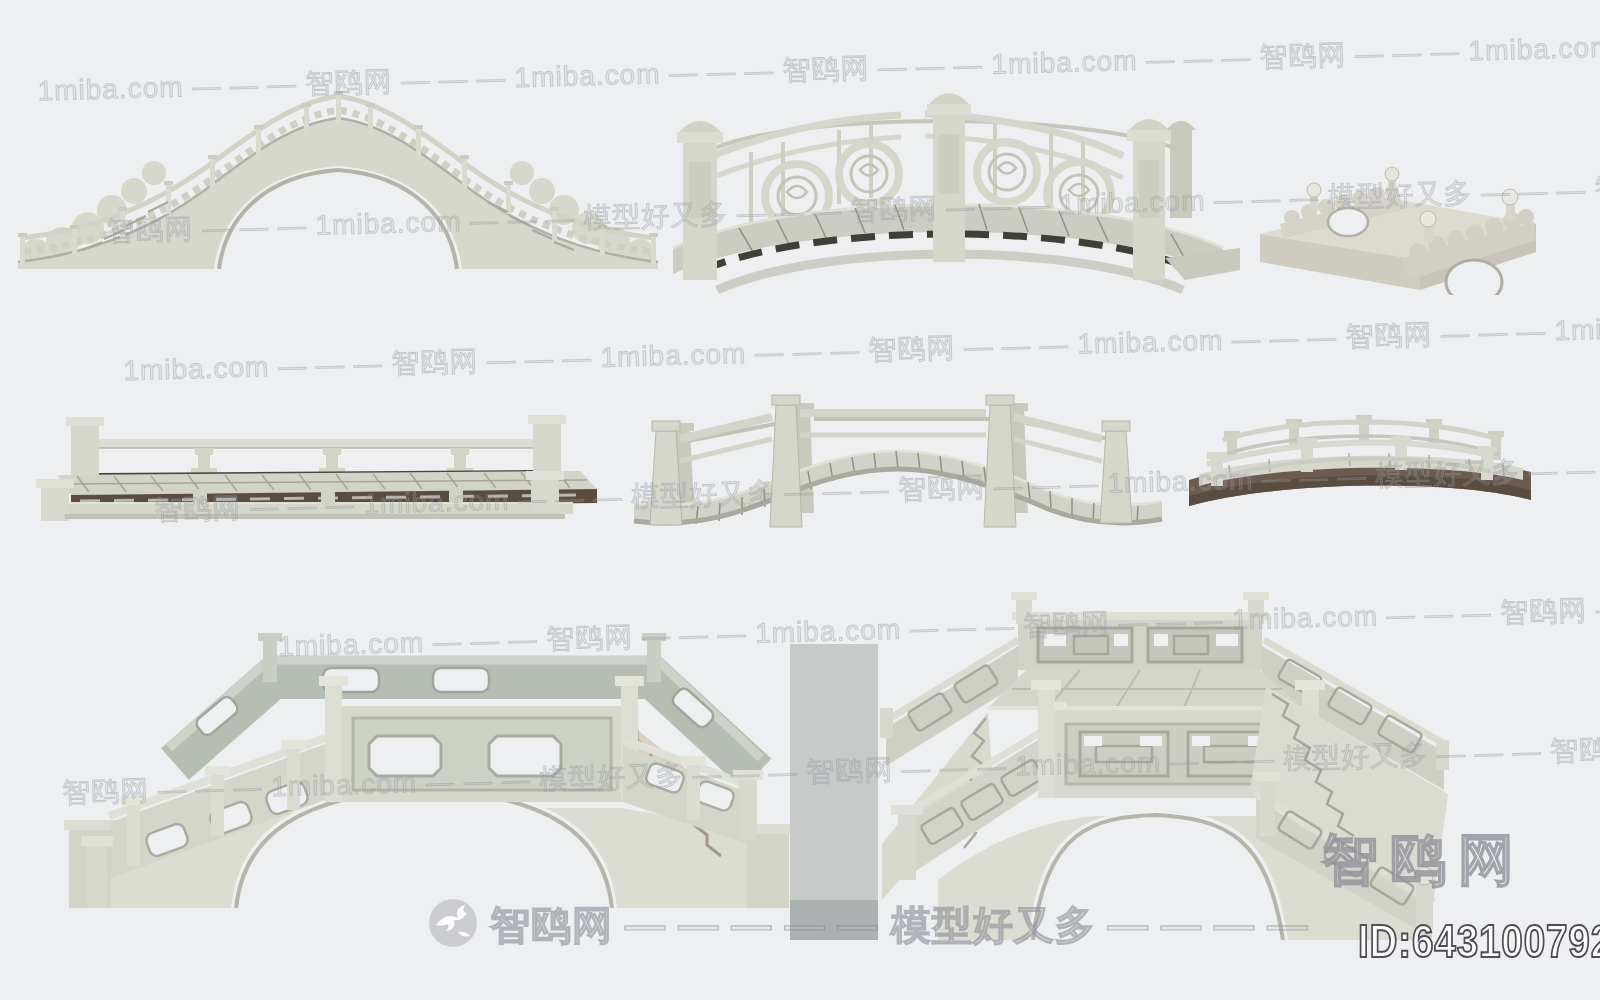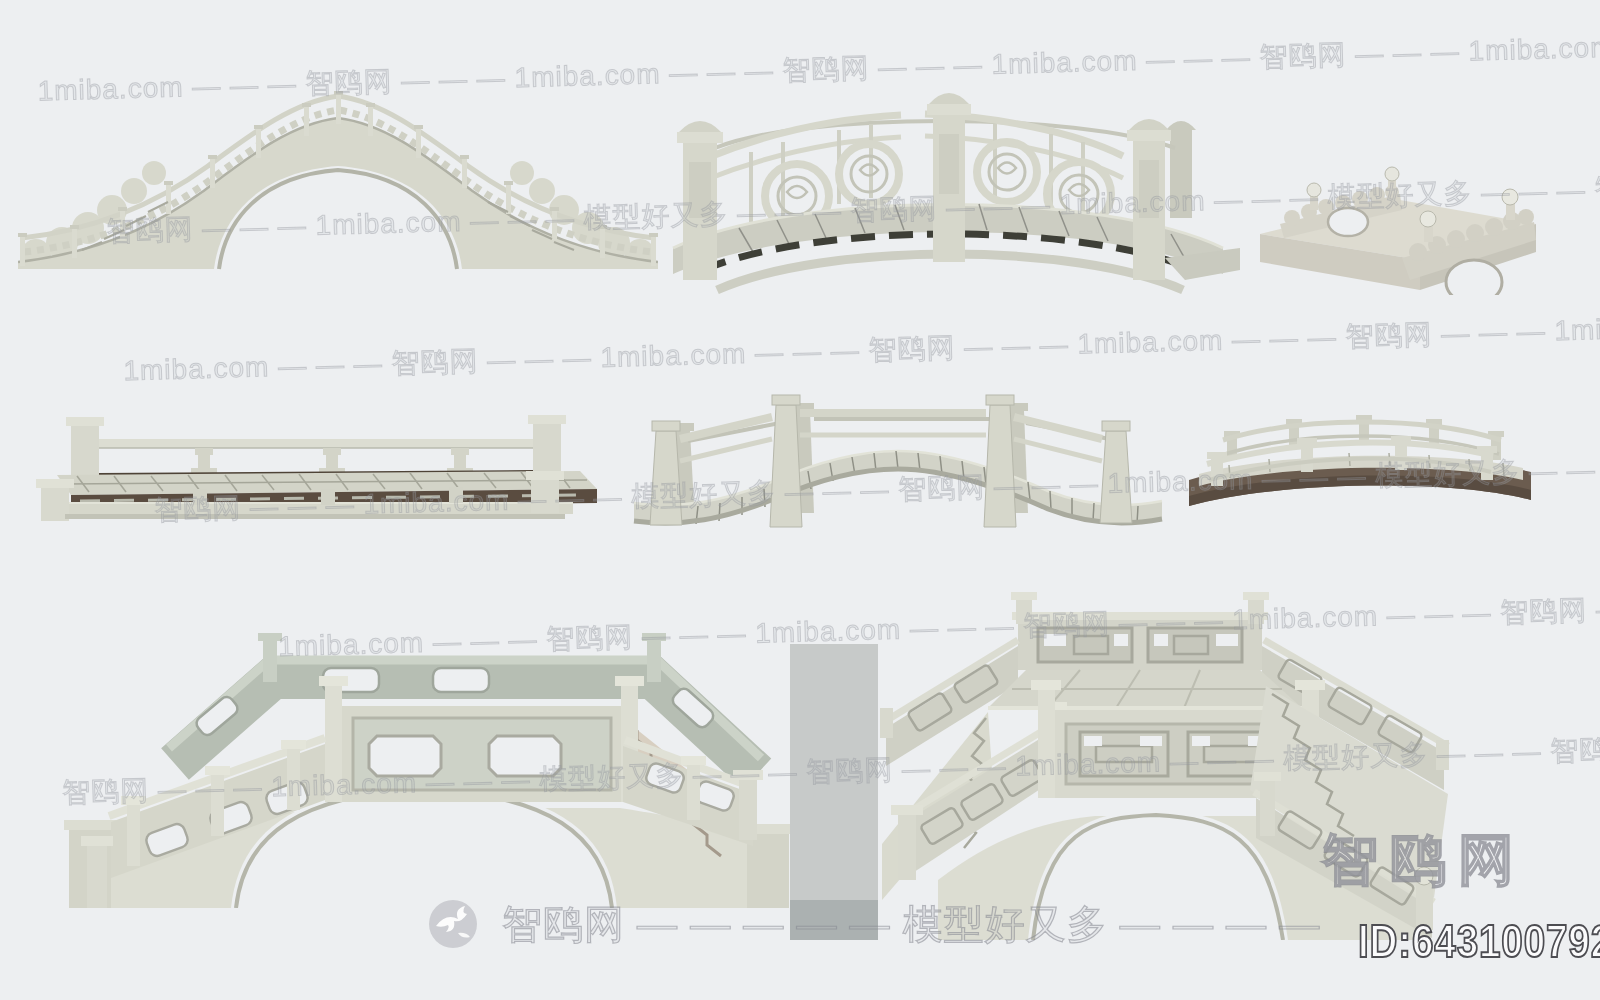--- a/index.html
+++ b/index.html
@@ -33,21 +33,21 @@
   .wm-row:nth-of-type(1){left:195px;top:78px;}
   .wm-row:nth-of-type(2){left:260px;top:220px;}
   .wm-row:nth-of-type(3){left:273px;top:360px;}
   .wm-row:nth-of-type(4){left:300px;top:500px;}
   .wm-row:nth-of-type(5){left:420px;top:640px;}
   .wm-row:nth-of-type(6){left:200px;top:780px;}
 
   
   .footer-wm{
     position:absolute;left:428px;top:898px;height:52px;
-    display:flex;align-items:center;gap:24px;pointer-events:none;
+    display:flex;gap:12px;pointer-events:none;font-weight:bold;
   }
   .footer-wm .logo{width:50px;height:50px;flex:0 0 auto;opacity:0.85;}
   .footer-wm .txt{
     white-space:nowrap;font-size:40px;letter-spacing:1px;
     color:rgba(188,190,197,0.15);
     -webkit-text-stroke:1.2px rgba(133,135,144,0.55);
   }
 
   
   .corner-brand{

